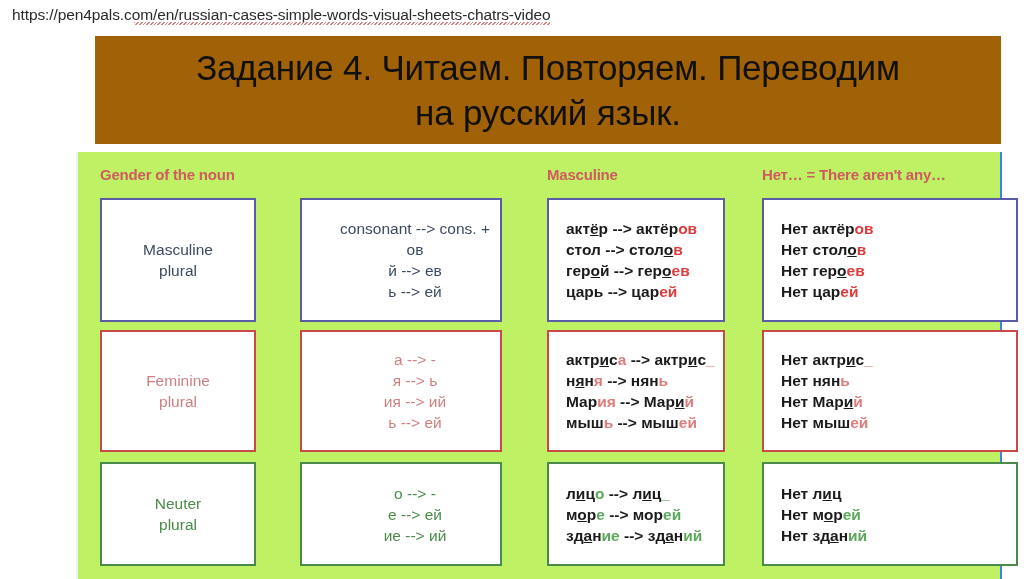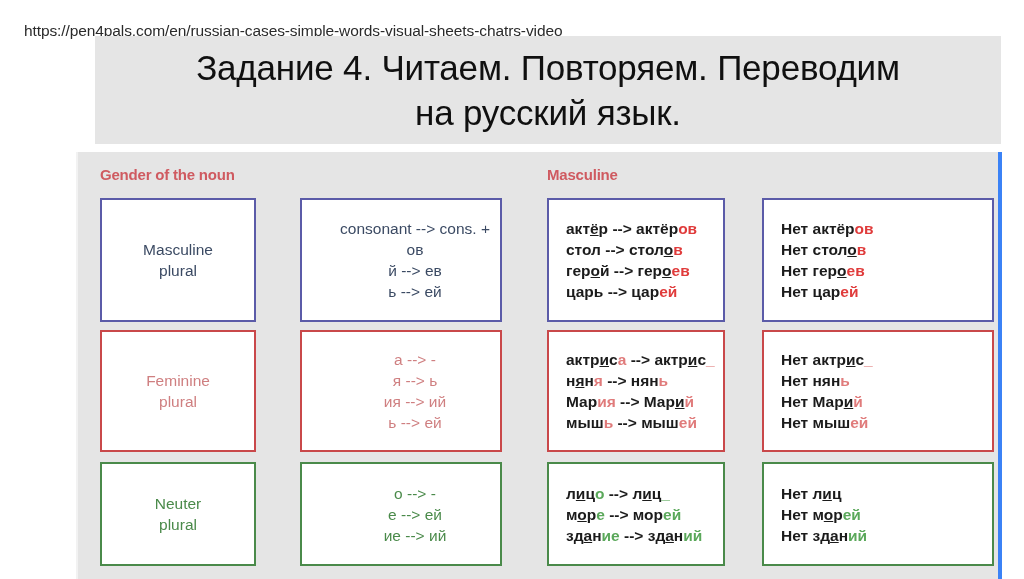--- a/index.html
+++ b/index.html
@@ -12,27 +12,27 @@
     height: 579px;
     overflow: hidden;
     font-family: "Liberation Sans", "DejaVu Sans", sans-serif;
     position: relative;
   }
 
   
   .url-bar {
     position: absolute;
     left: 0;
-    top: 16px;
+    top: 0;
     width: 1024px;
     height: 30px;
     display: flex;
     align-items: center;
     box-sizing: border-box;
-    padding-left: 24px;
+    padding-left: 12px;
     background: #ffffff;
   }
   .url-text {
     font-size: 15.5px;
     color: #2a2a2a;
     letter-spacing: -0.1px;
     white-space: nowrap;
     font-family: "Liberation Sans", "DejaVu Sans", sans-serif;
     position: relative;
   }
@@ -52,21 +52,21 @@
     opacity: .85;
   }
 
   
   .banner {
     position: absolute;
     left: 95px;
     top: 36px;
     width: 906px;
     height: 108px;
-    background: #e5e5e5;
+    background: #a16207;
     display: flex;
     align-items: center;
     justify-content: center;
     box-sizing: border-box;
     padding: 0 14px;
   }
   .banner-title {
     font-size: 35px;
     line-height: 45px;
     color: #101010;
@@ -77,23 +77,23 @@
     letter-spacing: -0.2px;
   }
 
   
   .panel {
     position: absolute;
     left: 76px;
     top: 152px;
     width: 926px;
     height: 427px;
-    background: #e5e5e5;
+    background: #bef264;
     border-left: 2px solid #f2f2f2;
-    border-right: 4px solid #3b82f6;
+    border-right: 2px solid #3b82f6;
     box-sizing: border-box;
   }
 
   .table {
     position: absolute;
     left: 0;
     top: 0;
     width: 100%;
     height: 100%;
   }
@@ -155,21 +155,21 @@
   .dark .inner { color: #1b1b1b; font-weight: bold; }
   .end-m { color: #e03b3b; }
   .end-f { color: #e07b7b; }
   .end-n { color: #5aa85a; }
   .stem-u { text-decoration: underline; text-decoration-thickness: 1px; }
 
   
   .c1 { left: 22px;  width: 156px; }
   .c2 { left: 222px; width: 202px; padding-left: 28px; }
   .c3 { left: 469px; width: 178px; }
-  .c4 { left: 684px; width: 232px; align-items: center; }
+  .c4 { left: 684px; width: 256px; align-items: center; }
 
   
   .r1 { top: 46px;  height: 124px; }
   .r2 { top: 178px; height: 122px; }
   .r3 { top: 310px; height: 104px; }
 </style>
 </head>
 <body>
 
 <div class="url-bar">
@@ -180,20 +180,21 @@
   <div class="banner-title">Задание 4. Читаем. Повторяем. Переводим
 на русский язык.</div>
 </div>
 
 <div class="panel">
   <div class="table">
 
     <div class="head-row">
       <span class="col-head ch1">Gender of the noun</span>
       <span class="col-head ch3">Masculine</span>
+      <span class="col-head ch4">Нет… = There aren't any…</span>
     </div>
 
     <div class="row-m">
       <div class="cell c1 r1 center">
         <div class="inner">Masculine
 plural</div>
       </div>
       <div class="cell c2 r1 center">
         <div class="inner">consonant --&gt; cons. + ов
 й --&gt; ев

